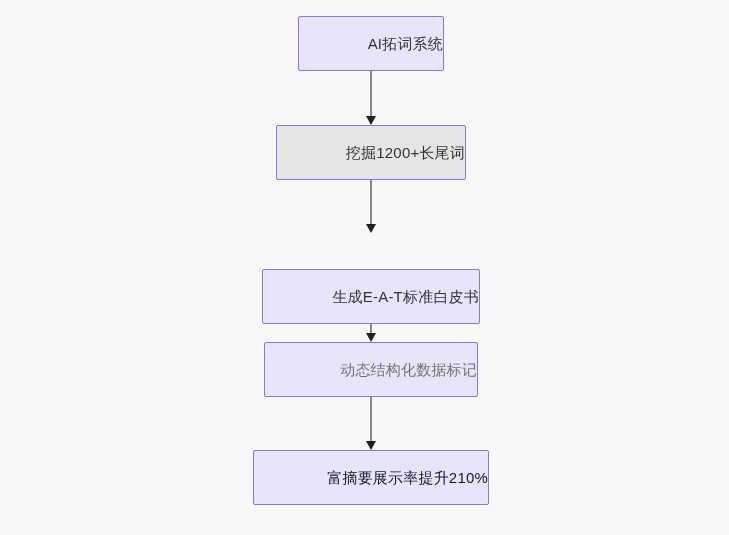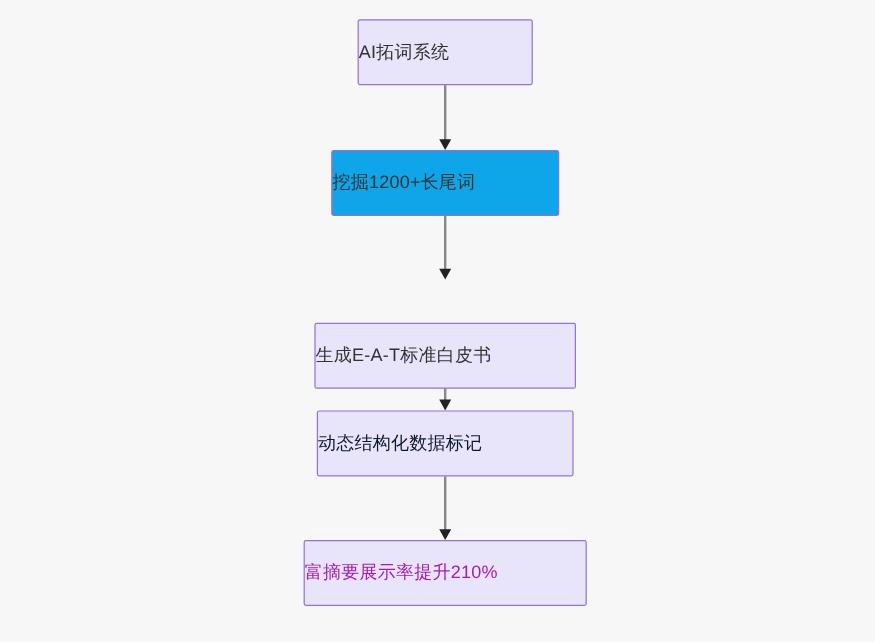--- a/index.html
+++ b/index.html
@@ -20,21 +20,21 @@
     height: 535px;
   }
   .node {
     position: absolute;
     box-sizing: border-box;
     background: #e8e5fb;
     border: 1px solid #9370db;
     border-radius: 2px;
     display: flex;
     align-items: center;
-    justify-content: flex-start;
+    justify-content: flex-end;
     color: #333333;
     font-size: 15px;
     line-height: 1.2;
     letter-spacing: 0.2px;
     white-space: nowrap;
     transform: translateX(-50%);
   }
   .connector {
     position: absolute;
     transform: translateX(-50%);
@@ -78,26 +78,26 @@
     <div class="head" style="border-top-color: rgb(34, 34, 34);"></div>
   </div>
   <div class="connector" style="left: 371px; top: 397px; width: 12px; height: 53px;">
     <div class="stem" style="height: 45px; background: rgb(136, 136, 136);"></div>
     <div class="head" style="border-top-color: rgb(34, 34, 34);"></div>
   </div>
 
   <div class="node" style="left: 371px; top: 16px; width: 146px; height: 55px; background: rgb(232, 229, 251); border-color: rgb(147, 112, 219); color: rgb(51, 51, 51);">
     <span>AI拓词系统</span>
   </div>
-  <div class="node" style="left: 371px; top: 125px; width: 190px; height: 55px; background: #0ea5e9; border-color: rgb(147, 112, 219); color: rgb(51, 51, 51);">
+  <div class="node" style="left: 371px; top: 125px; width: 190px; height: 55px; background: #e5e5e5; border-color: rgb(147, 112, 219); color: rgb(51, 51, 51);">
     <span>挖掘1200+长尾词</span>
   </div>
   <div class="node" style="left: 371px; top: 233px; width: 218px; height: 55px; background: rgb(232, 229, 251); border-color: rgb(147, 112, 219); color: rgb(51, 51, 51); margin-top: 36px;">
     <span>生成E-A-T标准白皮书</span>
   </div>
-  <div class="node" style="left: 371px; top: 342px; width: 214px; height: 55px; background: rgb(232, 229, 251); border-color: rgb(147, 112, 219); color: #0f172a;">
+  <div class="node" style="left: 371px; top: 342px; width: 214px; height: 55px; background: rgb(232, 229, 251); border-color: rgb(147, 112, 219); color: #737373;">
     <span>动态结构化数据标记</span>
   </div>
-  <div class="node" style="left: 371px; top: 450px; width: 236px; height: 55px; background: rgb(232, 229, 251); border-color: rgb(147, 112, 219); color: #a21caf;">
+  <div class="node" style="left: 371px; top: 450px; width: 236px; height: 55px; background: rgb(232, 229, 251); border-color: rgb(147, 112, 219); color: #0f172a;">
     <span>富摘要展示率提升210%</span>
   </div>
 
 </div>
 
 </body></html>

